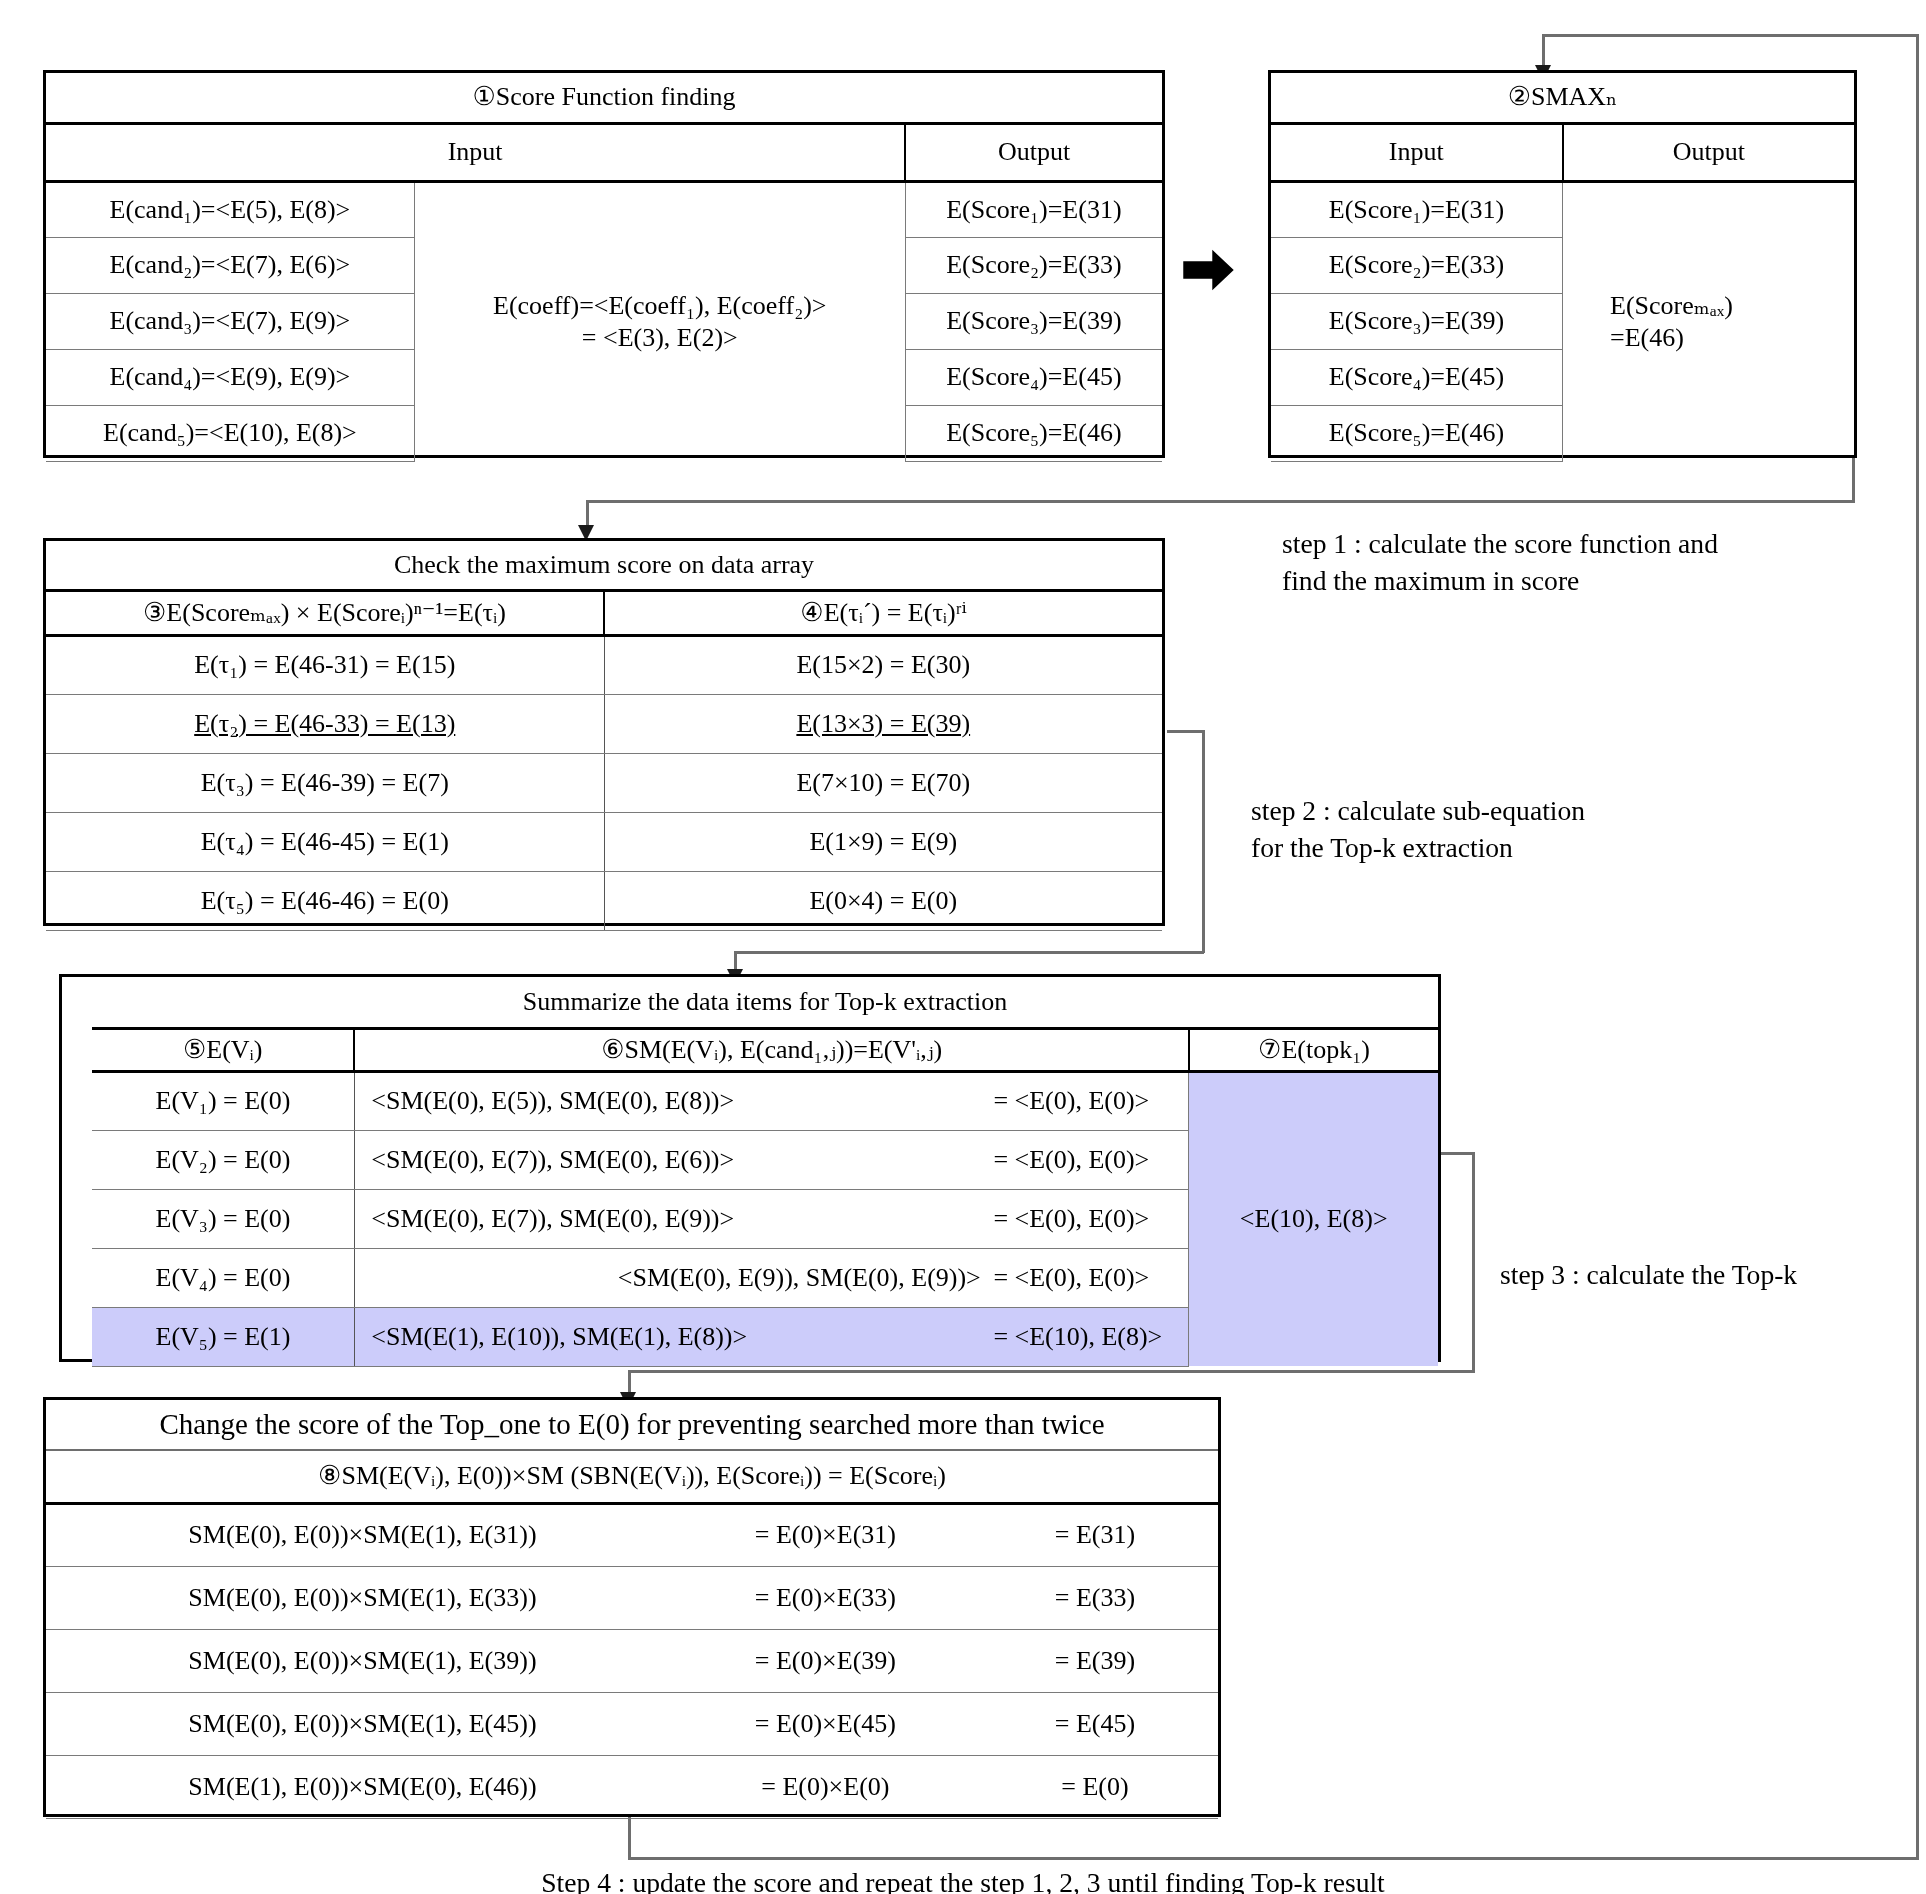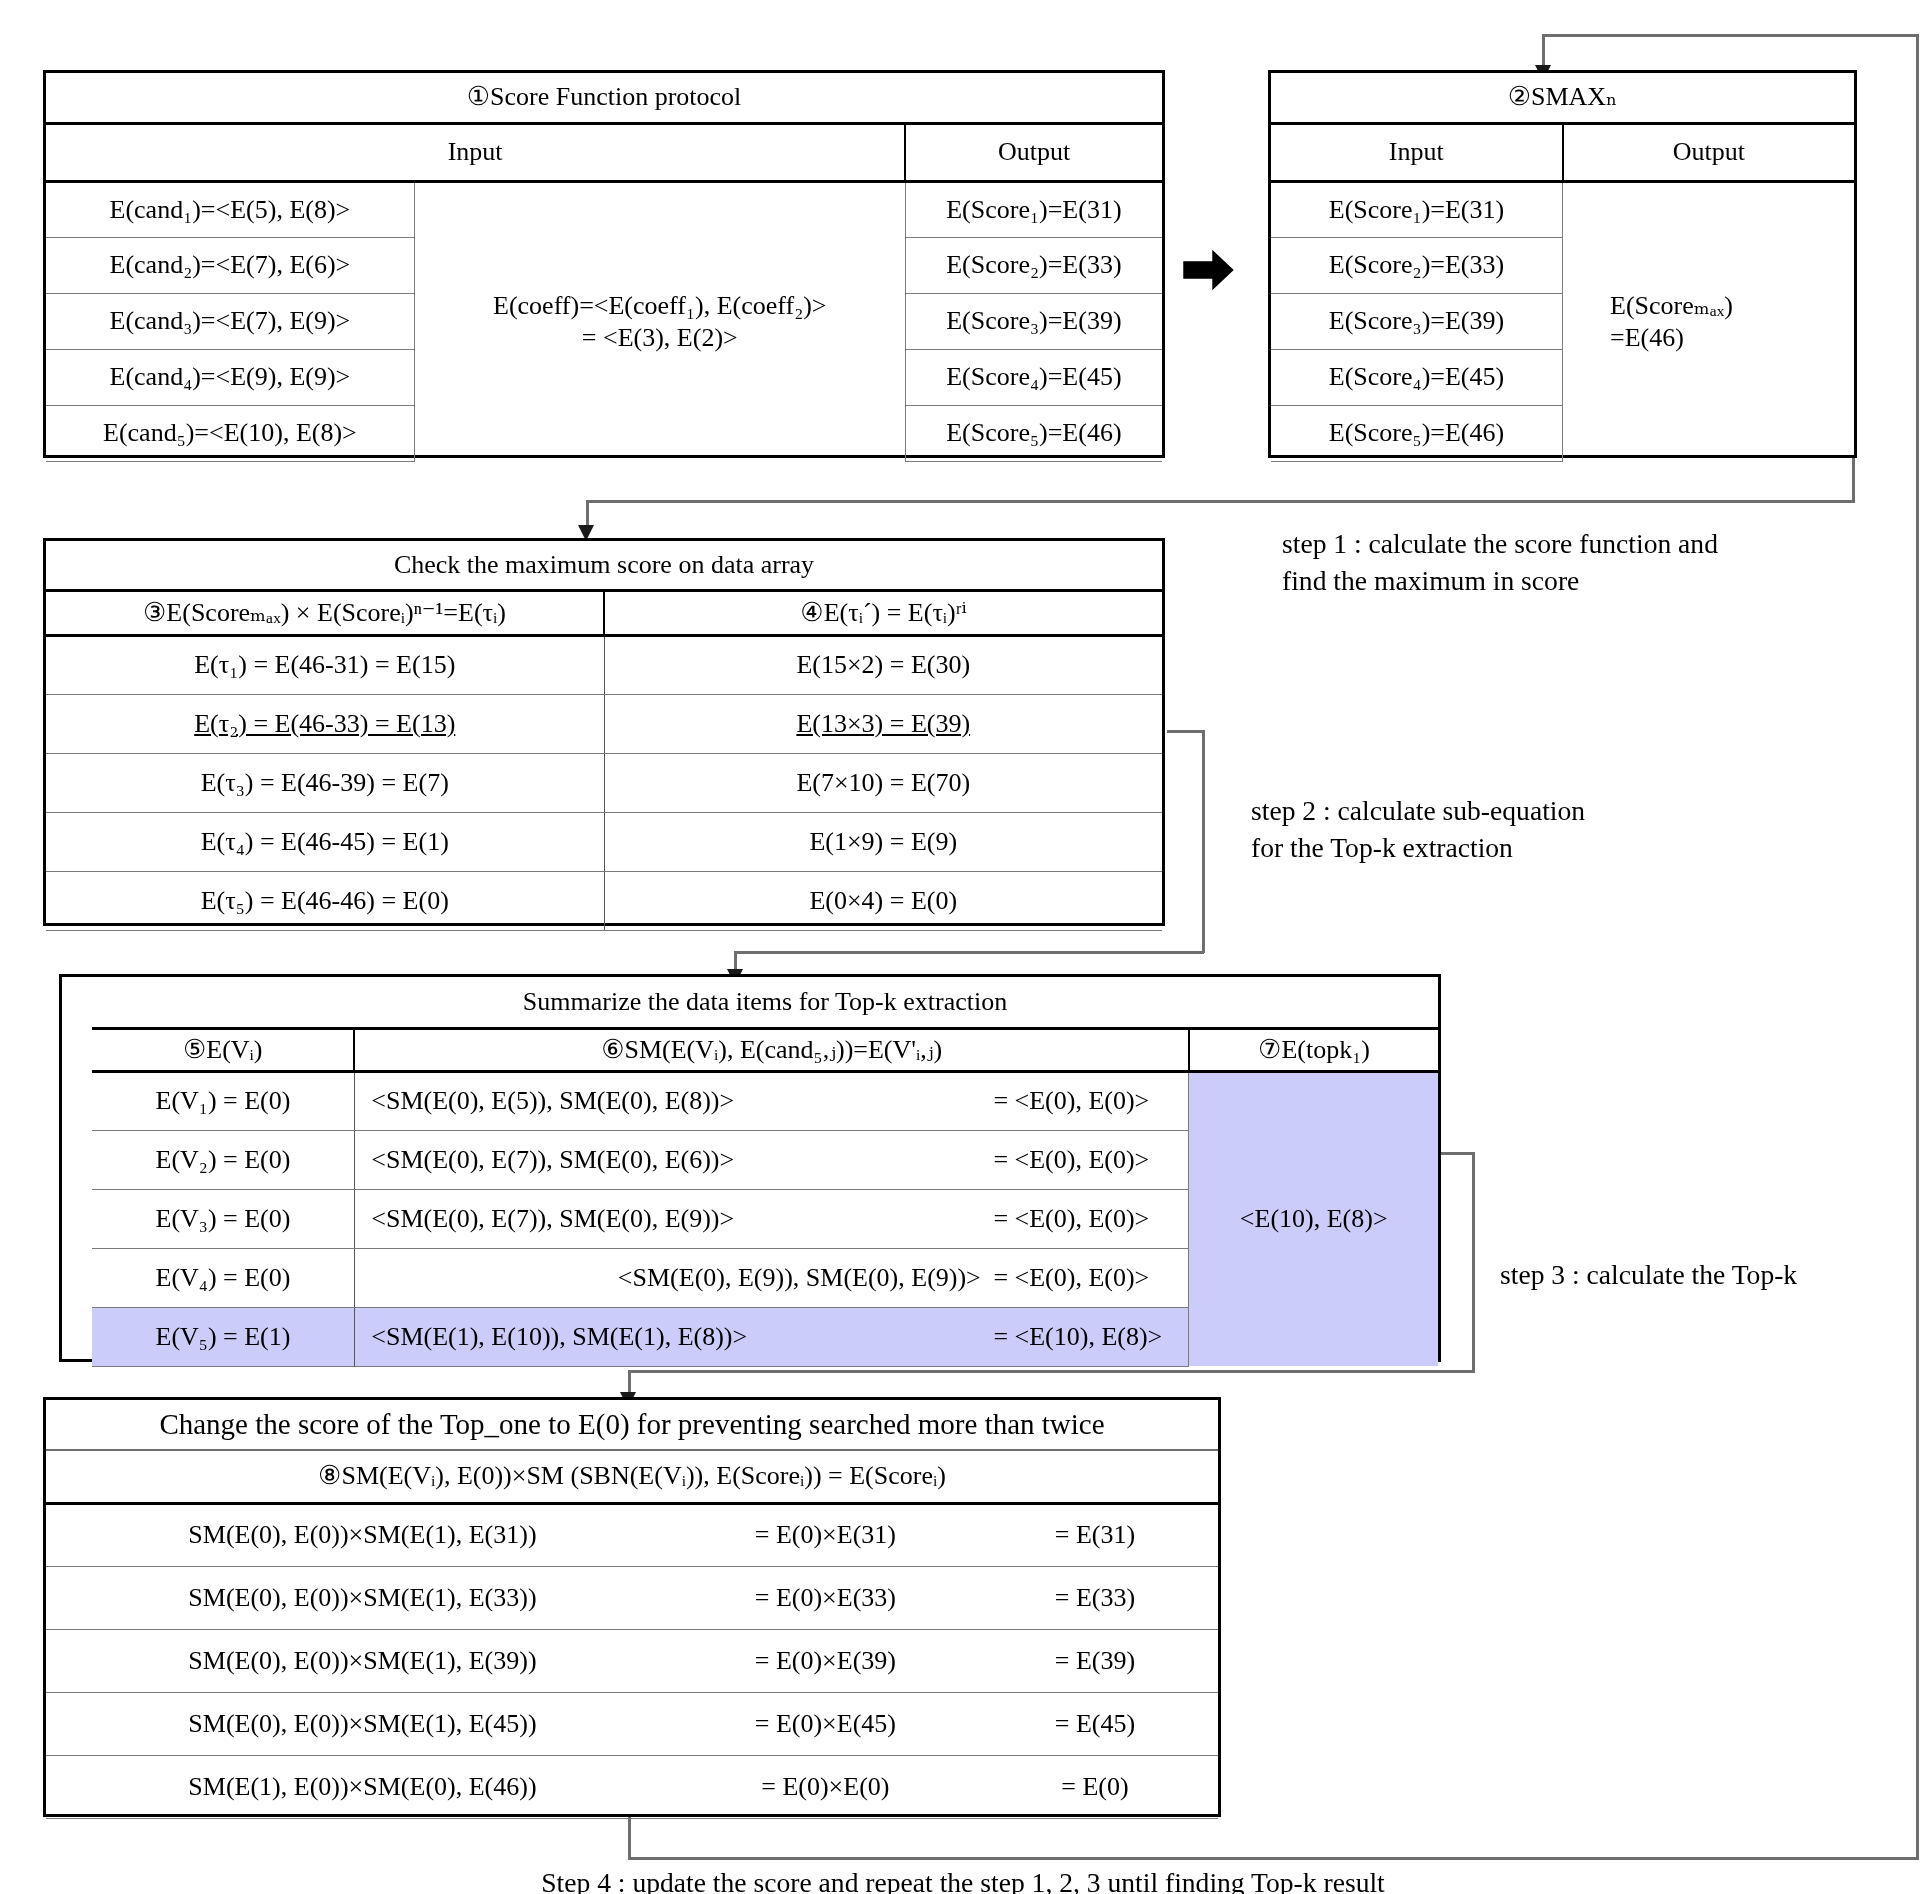--- a/index.html
+++ b/index.html
@@ -124,21 +124,21 @@
 
   <div class="tbl" id="t1" style="left:43px; top:70px; width:1122px; height:388px;">
     <table>
       <colgroup>
         <col style="width:33%">
           <col style="width:44%">
           <col style="width:23%">
       </colgroup>
       <tbody>
           <tr style="height:50px;">
-        <td colspan="3" class="title-cell">①Score Function protocol</td>
+        <td colspan="3" class="title-cell">①Score Function finding</td>
       </tr>
       <tr style="height:58px;">
         <td colspan="2" class="hdr-cell noleft vsep-right">Input</td>
         <td class="hdr-cell noright">Output</td>
       </tr>
       <tr style="height:56px;">
         <td class="edgeL">E(cand₁)=&lt;E(5), E(8)&gt;</td>
         <td rowspan="5" style="white-space:pre-line; border-top:none; border-bottom:none;">E(coeff)=&lt;E(coeff₁),  E(coeff₂)&gt;
 = &lt;E(3), E(2)&gt;</td>
         <td class="edgeR">E(Score₁)=E(31)</td>
@@ -249,21 +249,21 @@
           <col style="width:47%">
           <col style="width:15%">
           <col style="width:18.5%">
       </colgroup>
       <tbody>
           <tr style="height:51px;">
         <td colspan="4" class="title-cell">Summarize the data items for Top-k extraction</td>
       </tr>
       <tr style="height:43px;">
         <td class="hdr-cell noleft vsep-right">⑤E(Vᵢ)</td>
-        <td colspan="2" class="hdr-cell vsep-right">⑥SM(E(Vᵢ), E(cand₅,ⱼ))=E(V'ᵢ,ⱼ)</td>
+        <td colspan="2" class="hdr-cell vsep-right">⑥SM(E(Vᵢ), E(cand₁,ⱼ))=E(V'ᵢ,ⱼ)</td>
         <td class="hdr-cell noright">⑦E(topk₁)</td>
       </tr>
       <tr style="height:59px;margin-left:32px;">
         <td class="edgeL vlineR">E(V₁) = E(0)</td>
         <td style="border-right:none; text-align:left; padding-left:16.3px;">&lt;SM(E(0), E(5)), SM(E(0), E(8))&gt;</td>
         <td style="border-left:none; text-align:left;">= &lt;E(0), E(0)&gt;</td>
         <td rowspan="5" class="edgeR hl" style="border-top:none; border-bottom:none;">&lt;E(10), E(8)&gt;</td>
       </tr>
       <tr style="height:59px;">
         <td class="edgeL vlineR">E(V₂) = E(0)</td>

